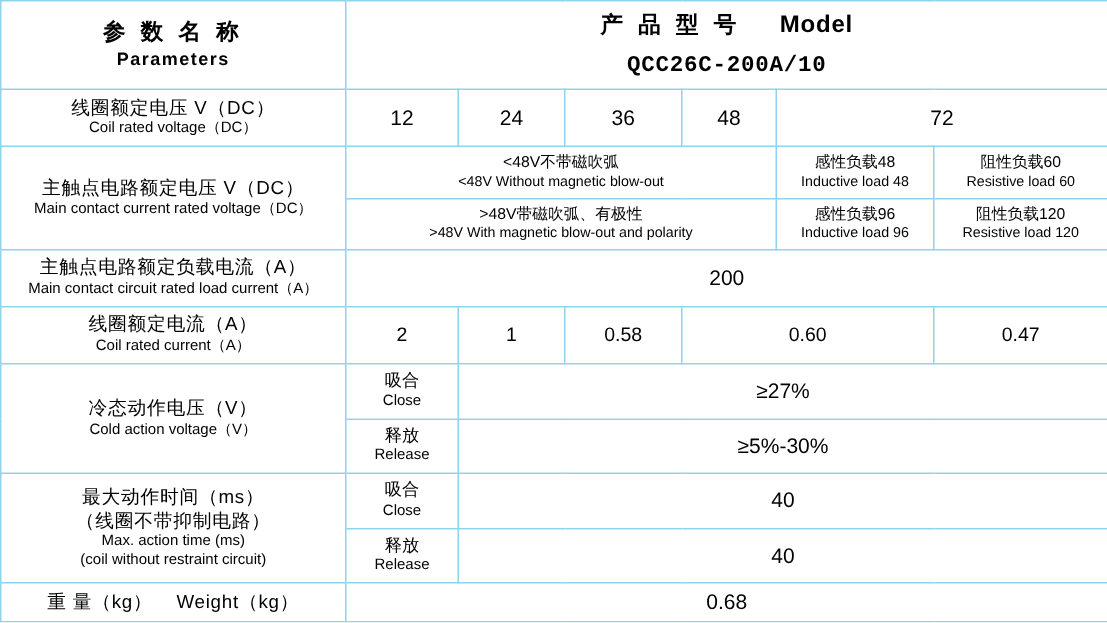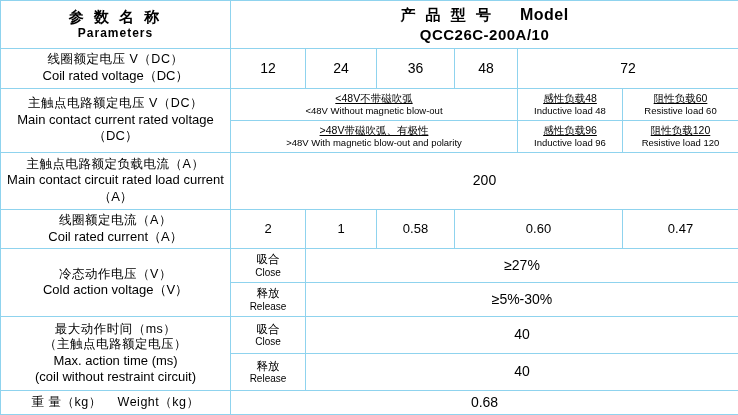--- a/index.html
+++ b/index.html
@@ -27,21 +27,21 @@
     padding: 2px 3px;
     line-height: 1.25;
   }
   .cn {
     display: block;
     font-size: 12.5px;
     letter-spacing: 0.5px;
   }
   .en {
     display: block;
-    font-size: 13px;
+    font-size: 10px;
   }
   .hdr-cn {
     display: block;
     font-size: 15px;
     font-weight: bold;
     letter-spacing: 3px;
   }
   .hdr-en {
     display: block;
     font-size: 12px;
@@ -62,21 +62,20 @@
   }
   .val {
     font-size: 14px;
   }
   .val-sm {
     font-size: 13px;
   }
   .small-cn {
     display: block;
     font-size: 10.5px;
-    text-decoration: underline;
   }
   .small-en {
     display: block;
     font-size: 9.5px;
   }
   .sub-cn {
     display: block;
     font-size: 11.5px;
   }
   .sub-en {
@@ -112,21 +111,21 @@
 
     <tr>
       <td colspan="1">
         <span class="hdr-cn">参 数 名 称</span>
         <span class="hdr-en">Parameters</span>
       </td>
       <td colspan="6">
         <div>
           <span class="hdr-cn" style="display:inline-block;">产 品 型 号</span><span class="model-word">Model</span>
         </div>
-        <div style="">
+        <div style="margin-top:6px;font-family:Liberation Mono, monospace;">
           <span class="model-code">QCC26C-200A/10</span>
         </div>
       </td>
     </tr>
 
     <tr>
       <td class="label-cell">
         <span class="cn">线圈额定电压 V（DC）</span>
         <span class="en">Coil rated voltage（DC）</span>
       </td>
@@ -207,21 +206,21 @@
       <td>
         <span class="sub-cn">释放</span>
         <span class="sub-en">Release</span>
       </td>
       <td colspan="5" class="val">≥5%-30%</td>
     </tr>
 
     <tr>
       <td rowspan="2" class="label-cell">
         <span class="cn">最大动作时间（ms）</span>
-        <span class="cn">（主触点电路额定电压）</span>
+        <span class="cn">（线圈不带抑制电路）</span>
         <span class="en">Max. action time (ms)</span>
         <span class="en">(coil without restraint circuit)</span>
       </td>
       <td>
         <span class="sub-cn">吸合</span>
         <span class="sub-en">Close</span>
       </td>
       <td colspan="5" class="val">40</td>
     </tr>
 

